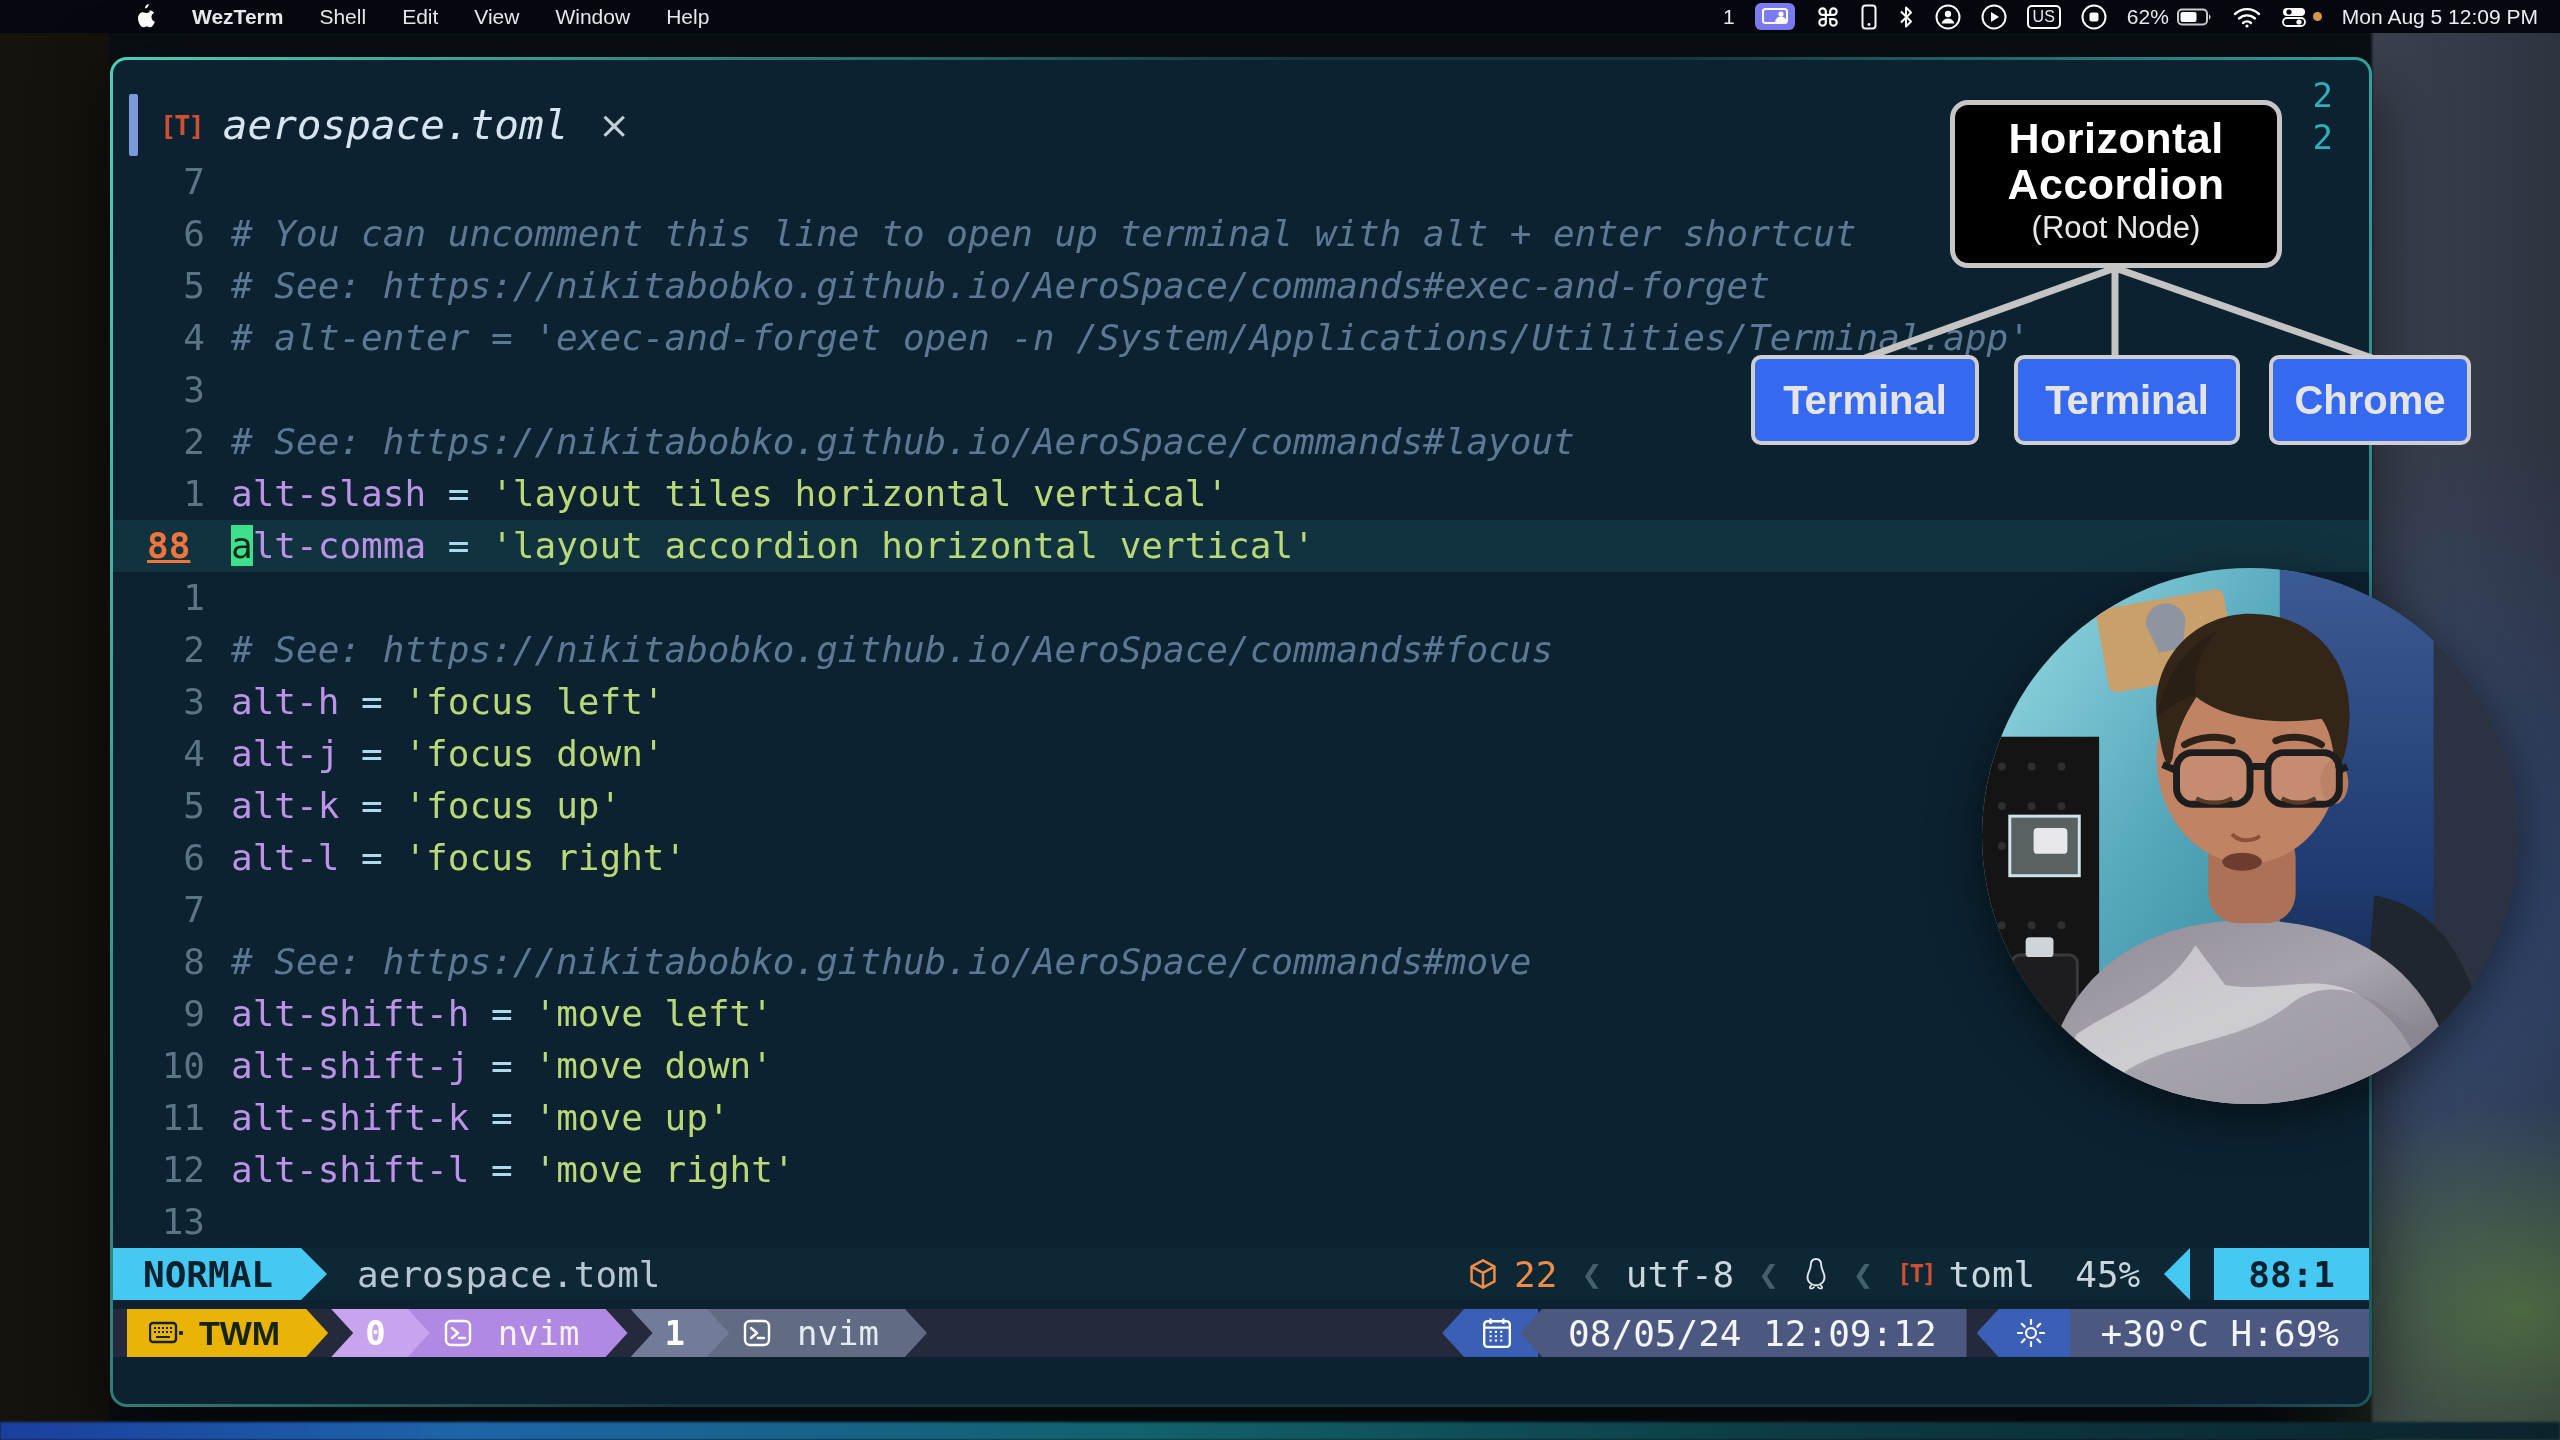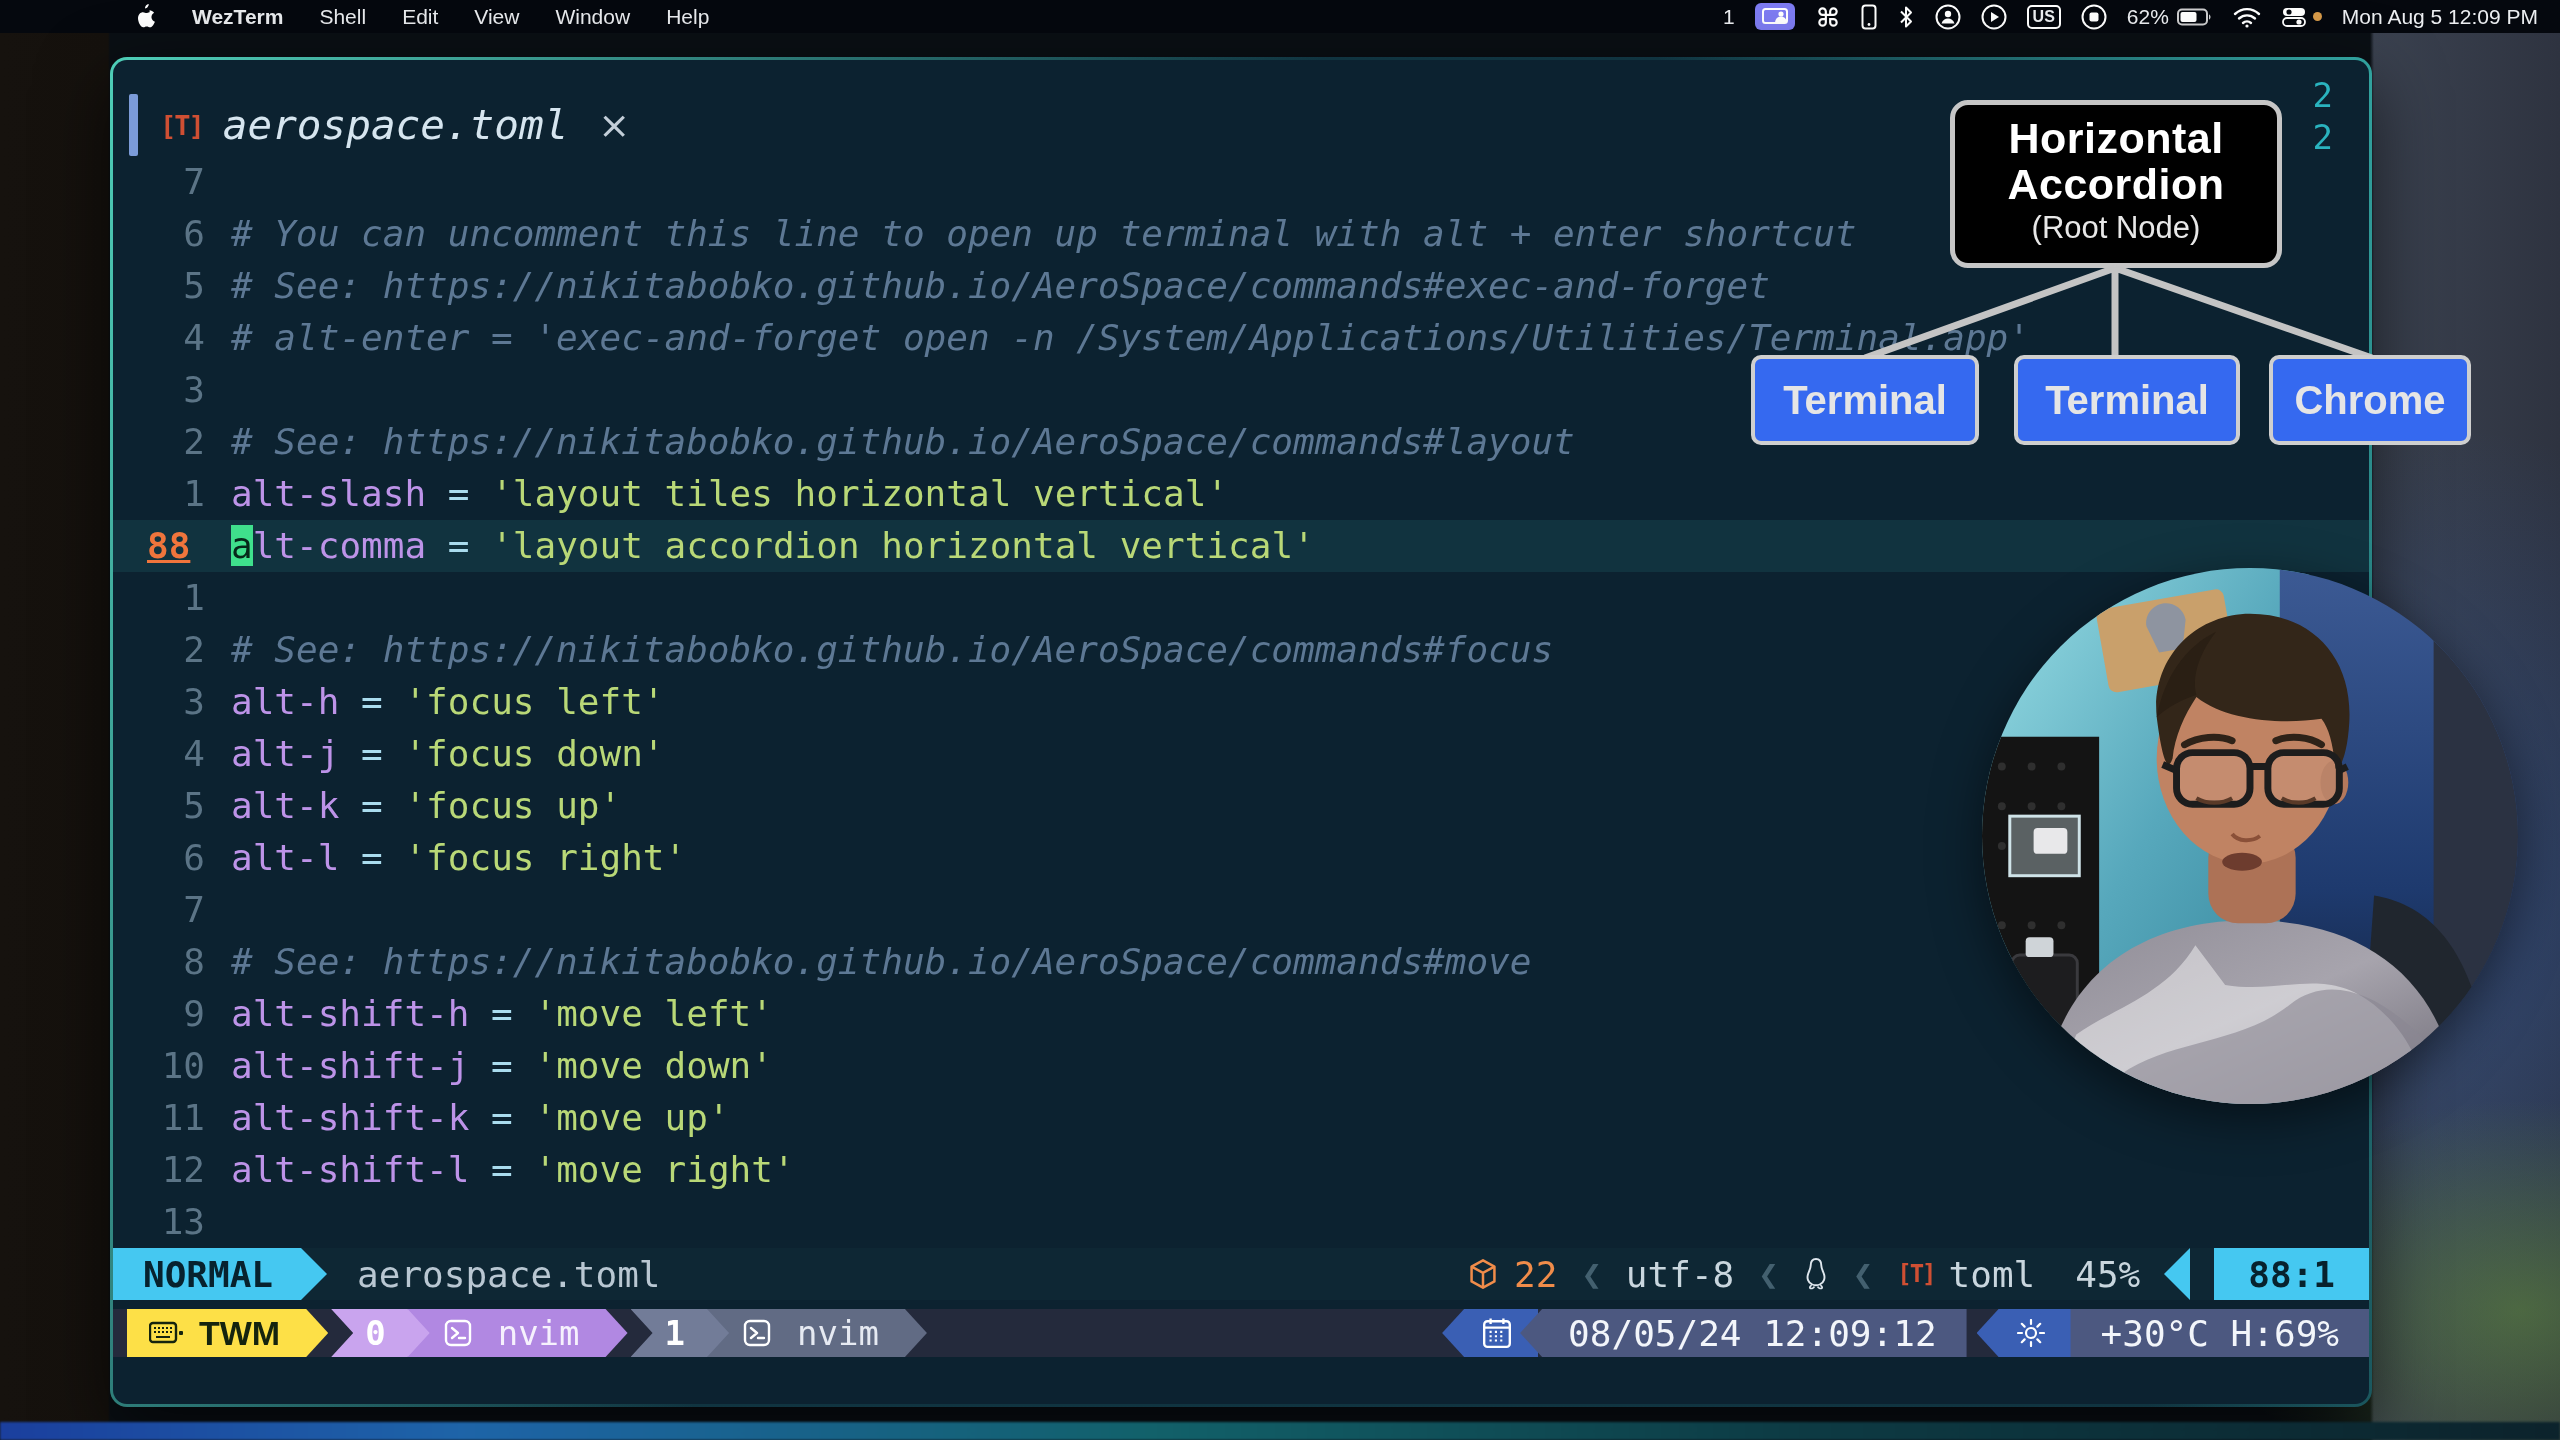--- a/index.html
+++ b/index.html
@@ -72,21 +72,21 @@
   .sl-diag { color:#f08c4a; display:flex; align-items:center; gap:16px; }
   .sl-enc, .sl-ft, .sl-pct { color:#c9d6de; }
   .sl-ft { display:flex; align-items:center; gap:14px; }
   .sl-pct { margin-left:16px; }
   .pos-seg { height:52px; background:#45c8f1; color:#07222e; font-weight:bold; display:flex; align-items:center; padding:0 34px; min-width:150px; justify-content:center; }
   .tmux-inner { position:absolute; left:0; top:52px; width:100%; height:48px; background:#242a3c; display:flex; align-items:center; font-size:34px; }
   .chunk { height:48px; display:flex; align-items:center; }
   .chev-first { clip-path:polygon(0 0, calc(100% - 22px) 0, 100% 50%, calc(100% - 22px) 100%, 0 100%); }
   .chev-mid { clip-path:polygon(0 0, calc(100% - 22px) 0, 100% 50%, calc(100% - 22px) 100%, 0 100%, 22px 50%); }
   .chev-l { clip-path:polygon(22px 0, 100% 0, 100% 100%, 22px 100%, 0 50%); }
-  .sess { background:#fde047; color:#15240e; font-weight:bold; padding:0 48px 0 22px; gap:16px; }
+  .sess { background:#eab308; color:#15240e; font-weight:bold; padding:0 48px 0 22px; gap:16px; }
   .w-num { font-weight:bold; color:#fff; padding:0 44px 0 34px; margin-left:3px; position:relative; z-index:2; }
   .w-body { color:#f6f1fd; padding:0 48px 0 36px; margin-left:-22px; gap:26px; }
   .w0 .w-num { background:#c9a4ee; }
   .w0 .w-body { background:#b188e2; }
   .w1 .w-num { background:#727c98; }
   .w1 .w-body { background:#616b84; color:#e6eaf2; }
   .tmux-right { margin-left:auto; display:flex; align-items:center; }
   .r-ico { background:#3a5fb4; padding:0 26px 0 40px; margin-left:4px; }
   .r-txt { background:#4c5880; color:#f2f5fa; padding:0 30px 0 48px; margin-left:-18px; font-size:36px; }
 
@@ -161,21 +161,21 @@
             <path d="M6.5 19.5c1-3.5 3.6-5 6.5-5s5.5 1.5 6.5 5z" fill="#fff"></path>
           </svg>
       </span>
       <span class="mi">
         <svg width="26" height="26" viewBox="0 0 26 26">
             <circle cx="13" cy="13" r="11.5" fill="none" stroke="#fff" stroke-width="2"></circle>
             <path d="M10 8l8 5-8 5z" fill="#fff"></path>
           </svg>
       </span>
       <span class="mi" style="border:2px solid #fff; border-radius:5px; padding:1px 4px;">
-        <span class="mb-txt" style="font-size:16px; font-weight:bold;">US</span>
+        <span class="mb-txt" style="font-size:16px; font-weight:normal;">US</span>
       </span>
       <span class="mi">
         <svg width="26" height="26" viewBox="0 0 26 26">
             <circle cx="13" cy="13" r="11.5" fill="none" stroke="#fff" stroke-width="2"></circle>
             <rect x="8.5" y="8.5" width="9" height="9" rx="2" fill="#fff"></rect>
           </svg>
       </span>
       <span class="mi" style="gap:8px;">
         <span class="mb-txt">62%</span>
         <svg width="36" height="18" viewBox="0 0 36 18">

